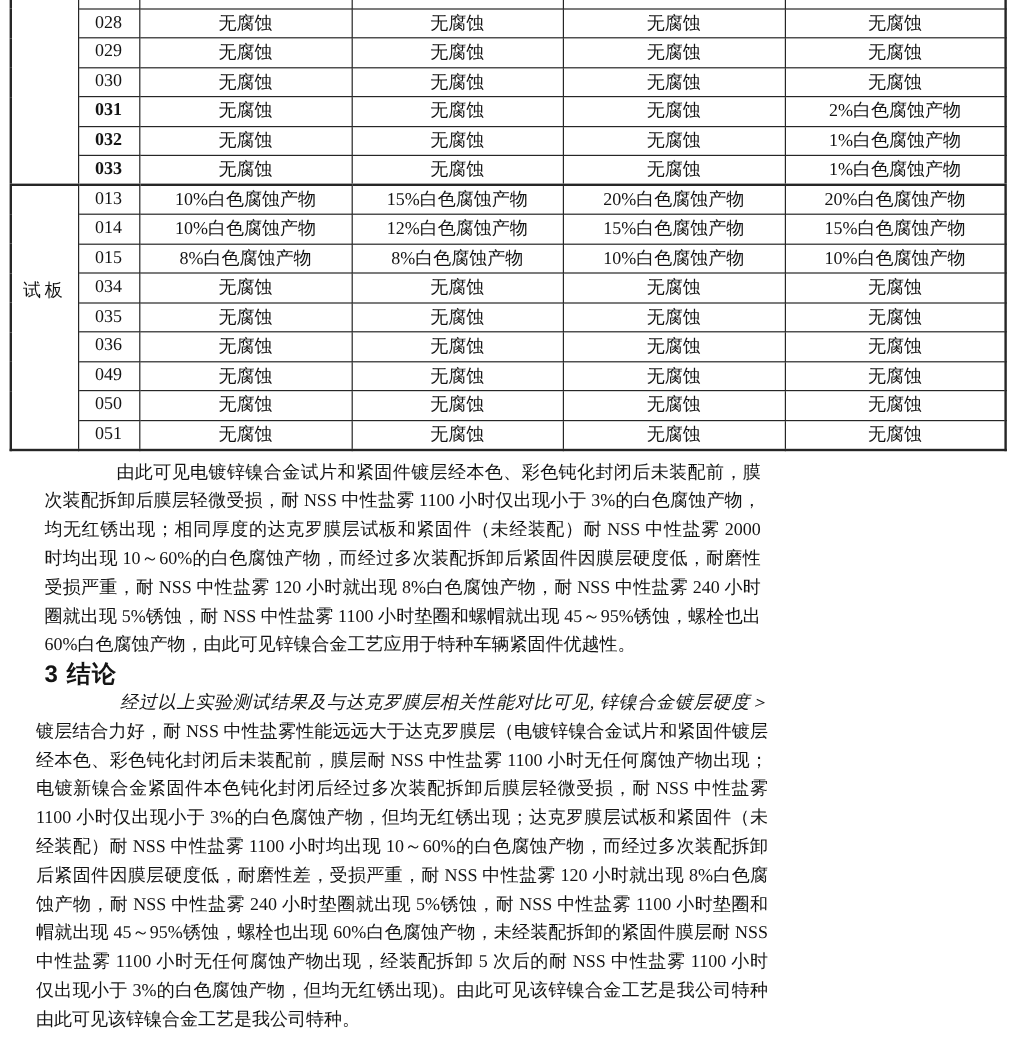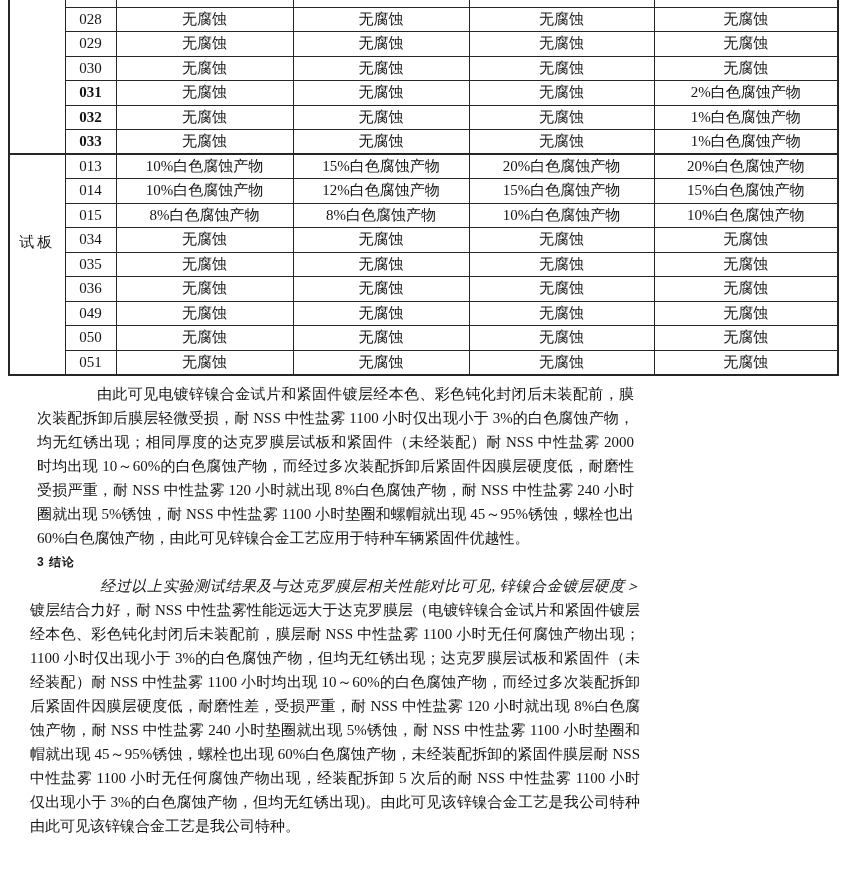--- a/index.html
+++ b/index.html
@@ -60,21 +60,21 @@
     text-align-last: justify;
     overflow: hidden;
   }
   .line.ragged { text-align-last: left; }
   .para1 .line.first { text-indent: 60px; }
   .para2 .line.first { text-indent: 70px; font-style: italic; }
   .heading {
     margin-left: 37px;
     height: 24px;
     line-height: 24px;
-    font-size: 12px;
+    font-size: 20px;
     font-weight: bold;
     font-family: "Liberation Sans", "DejaVu Sans", sans-serif;
     letter-spacing: 1px;
   }
 </style>
 </head>
 <body>
 
 <div class="page">
 
@@ -214,20 +214,21 @@
       <div class="line">圈就出现 5%锈蚀，耐 NSS 中性盐雾 1100 小时垫圈和螺帽就出现 45～95%锈蚀，螺栓也出现</div>
       <div class="line ragged">60%白色腐蚀产物，由此可见锌镍合金工艺应用于特种车辆紧固件优越性。</div>
     </div>
 
   <div class="heading">3 结论</div>
 
   <div class="para2">
       <div class="line first">经过以上实验测试结果及与达克罗膜层相关性能对比可见, 锌镍合金镀层硬度＞300HV；</div>
       <div class="line">镀层结合力好，耐 NSS 中性盐雾性能远远大于达克罗膜层（电镀锌镍合金试片和紧固件镀层</div>
       <div class="line">经本色、彩色钝化封闭后未装配前，膜层耐 NSS 中性盐雾 1100 小时无任何腐蚀产物出现；</div>
+      <div class="line">电镀新镍合金紧固件本色钝化封闭后经过多次装配拆卸后膜层轻微受损，耐 NSS 中性盐雾</div>
       <div class="line">1100 小时仅出现小于 3%的白色腐蚀产物，但均无红锈出现；达克罗膜层试板和紧固件（未</div>
       <div class="line">经装配）耐 NSS 中性盐雾 1100 小时均出现 10～60%的白色腐蚀产物，而经过多次装配拆卸</div>
       <div class="line">后紧固件因膜层硬度低，耐磨性差，受损严重，耐 NSS 中性盐雾 120 小时就出现 8%白色腐</div>
       <div class="line">蚀产物，耐 NSS 中性盐雾 240 小时垫圈就出现 5%锈蚀，耐 NSS 中性盐雾 1100 小时垫圈和螺</div>
       <div class="line">帽就出现 45～95%锈蚀，螺栓也出现 60%白色腐蚀产物，未经装配拆卸的紧固件膜层耐 NSS</div>
       <div class="line">中性盐雾 1100 小时无任何腐蚀产物出现，经装配拆卸 5 次后的耐 NSS 中性盐雾 1100 小时</div>
       <div class="line">仅出现小于 3%的白色腐蚀产物，但均无红锈出现)。由此可见该锌镍合金工艺是我公司特种</div>
       <div class="line ragged">由此可见该锌镍合金工艺是我公司特种。</div>
     </div>
 

